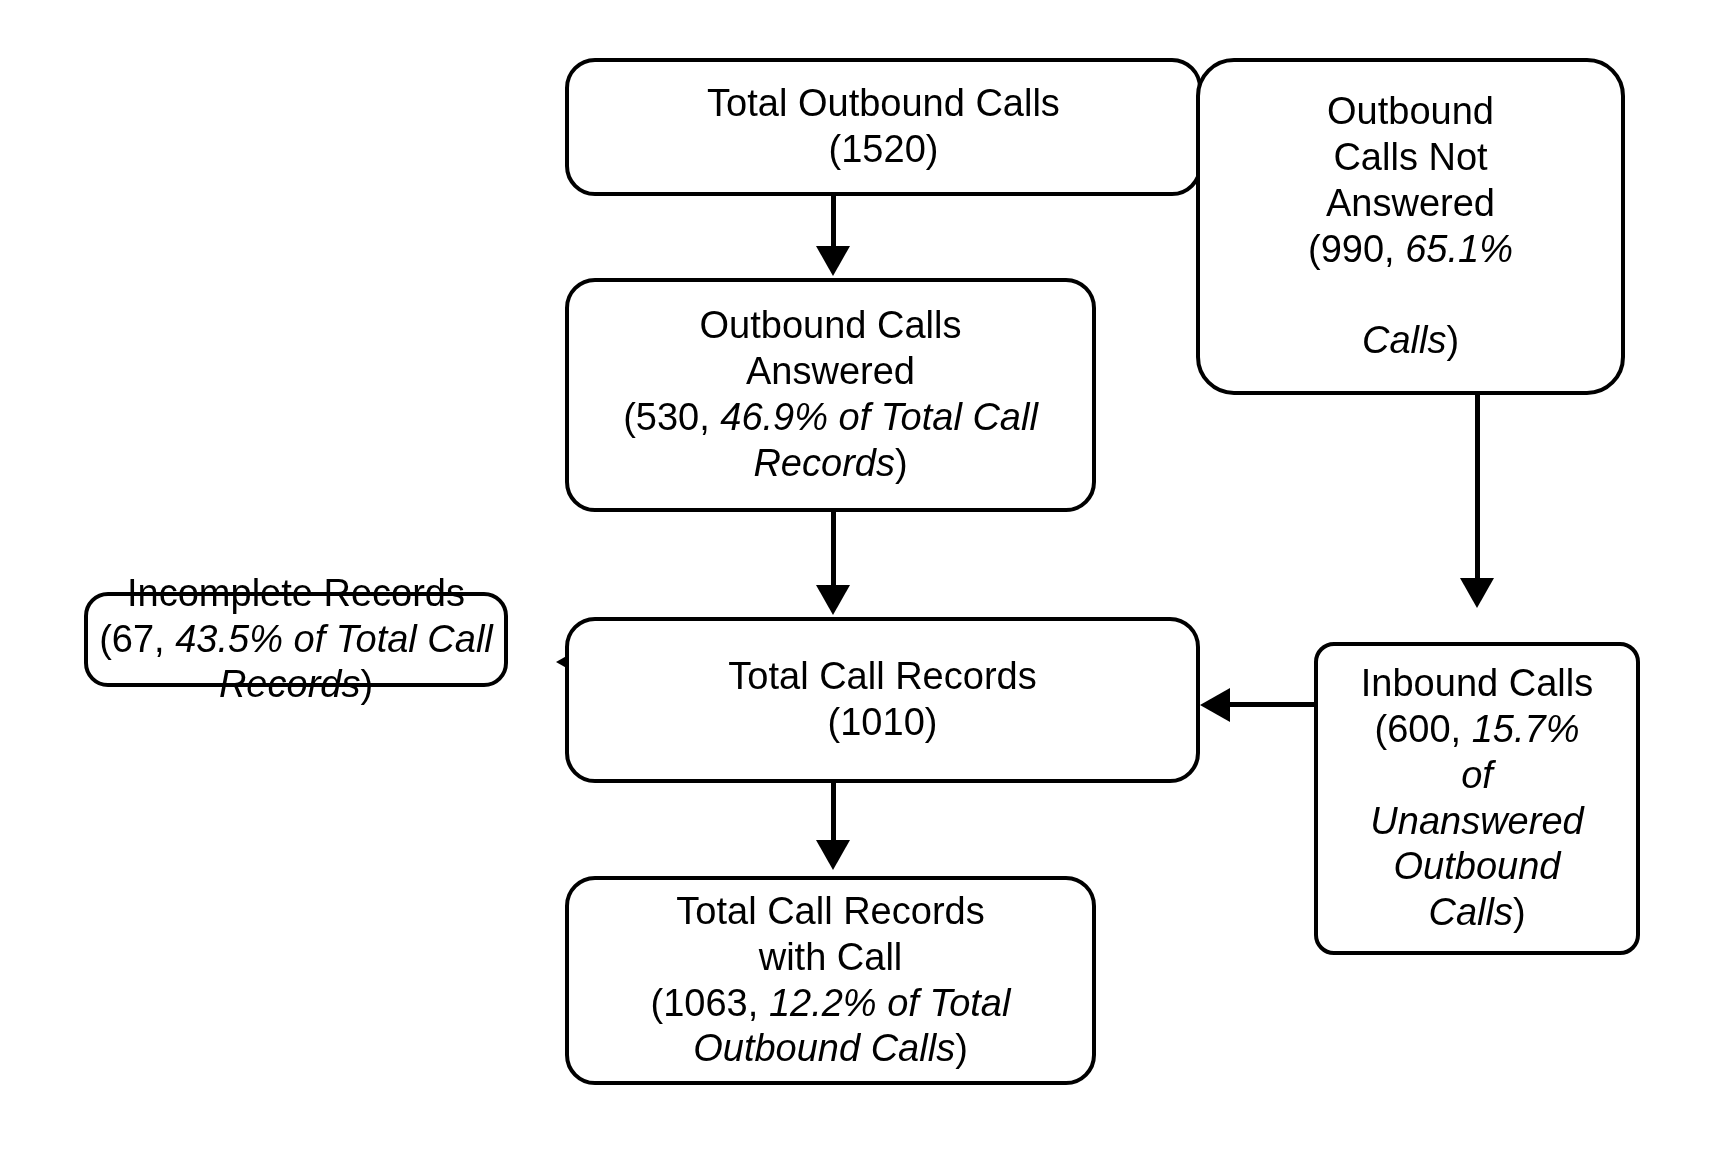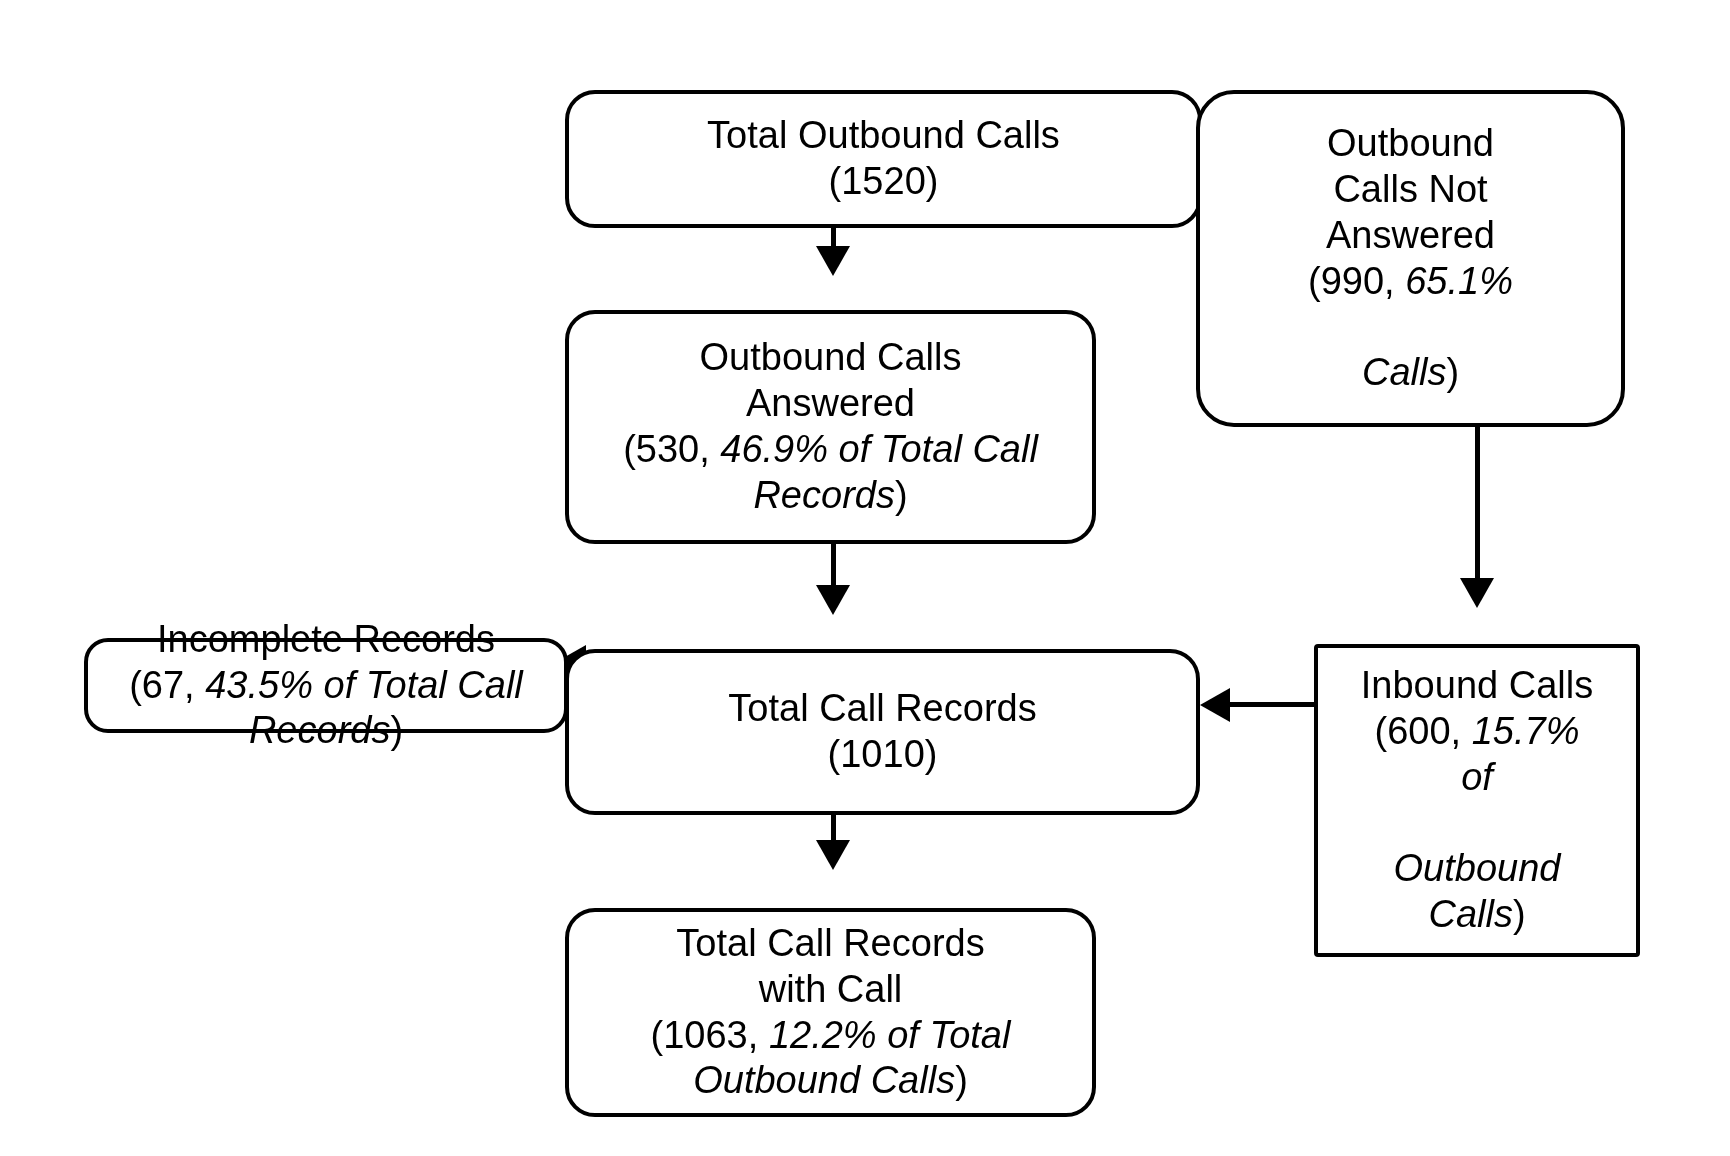--- a/index.html
+++ b/index.html
@@ -23,32 +23,31 @@
     background: #ffffff;
     display: flex;
     align-items: center;
     justify-content: center;
     text-align: center;
     color: #000000;
     font-size: 38px;
     line-height: 1.21;
     padding: 4px 10px;
     z-index: 2;
-    margin-top: 32px;
   }
   .node .txt { display: block; width: 100%; }
   .node i { font-style: italic; }
 
   
   #node-total-outbound   { left: 565px;  top: 58px;   width: 637px; height: 138px; }
   #node-not-answered     { left: 1196px; top: 58px;   width: 429px; height: 337px; border-radius: 38px; }
   #node-answered         { left: 565px;  top: 278px;  width: 531px; height: 234px; }
   #node-total-records    { left: 565px;  top: 617px;  width: 635px; height: 166px; }
-  #node-incomplete       { left: 84px;   top: 606px;  width: 484px; height: 95px;  border-radius: 24px; justify-content: center; }
-  #node-inbound          { left: 1314px; top: 612px;  width: 326px; height: 313px; border-radius: 4px; }
+  #node-incomplete       { left: 84px;   top: 592px;  width: 424px; height: 95px;  border-radius: 24px; justify-content: center; }
+  #node-inbound          { left: 1314px; top: 642px;  width: 326px; height: 313px; border-radius: 20px; }
   #node-records-data     { left: 565px;  top: 876px;  width: 531px; height: 209px; }
 
   
   .line {
     position: absolute;
     background: #000000;
     z-index: 1;
   }
   .vline { width: 5px; }
   .hline { height: 5px; }
@@ -114,20 +113,20 @@
 
   <div class="node" id="node-total-records">
     <span class="txt"><span>Total Call Records</span><br><span>(1010)</span></span>
   </div>
 
   <div class="node" id="node-incomplete">
     <span class="txt"><span>Incomplete Records</span><br><span>(67, </span><i>43.5% of Total Call</i><br><i>Records</i><span>)</span></span>
   </div>
 
   <div class="node" id="node-inbound">
-    <span class="txt"><span>Inbound Calls</span><br><span>(600, </span><i>15.7%</i><br><i>of</i><br><br><i>Outbound</i><br><i>Calls</i><span>)</span></span>
+    <span class="txt"><span>Inbound Calls</span><br><span>(600, </span><i>15.7%</i><br><i>of</i><br><i>Unanswered</i><br><i>Outbound</i><br><i>Calls</i><span>)</span></span>
   </div>
 
   <div class="node" id="node-records-data">
     <span class="txt"><span>Total Call Records</span><br><span>with Call</span><br><span>(1063, </span><i>12.2% of Total</i><br><i>Outbound Calls</i><span>)</span></span>
   </div>
 
 </div>
 
 </body></html>

